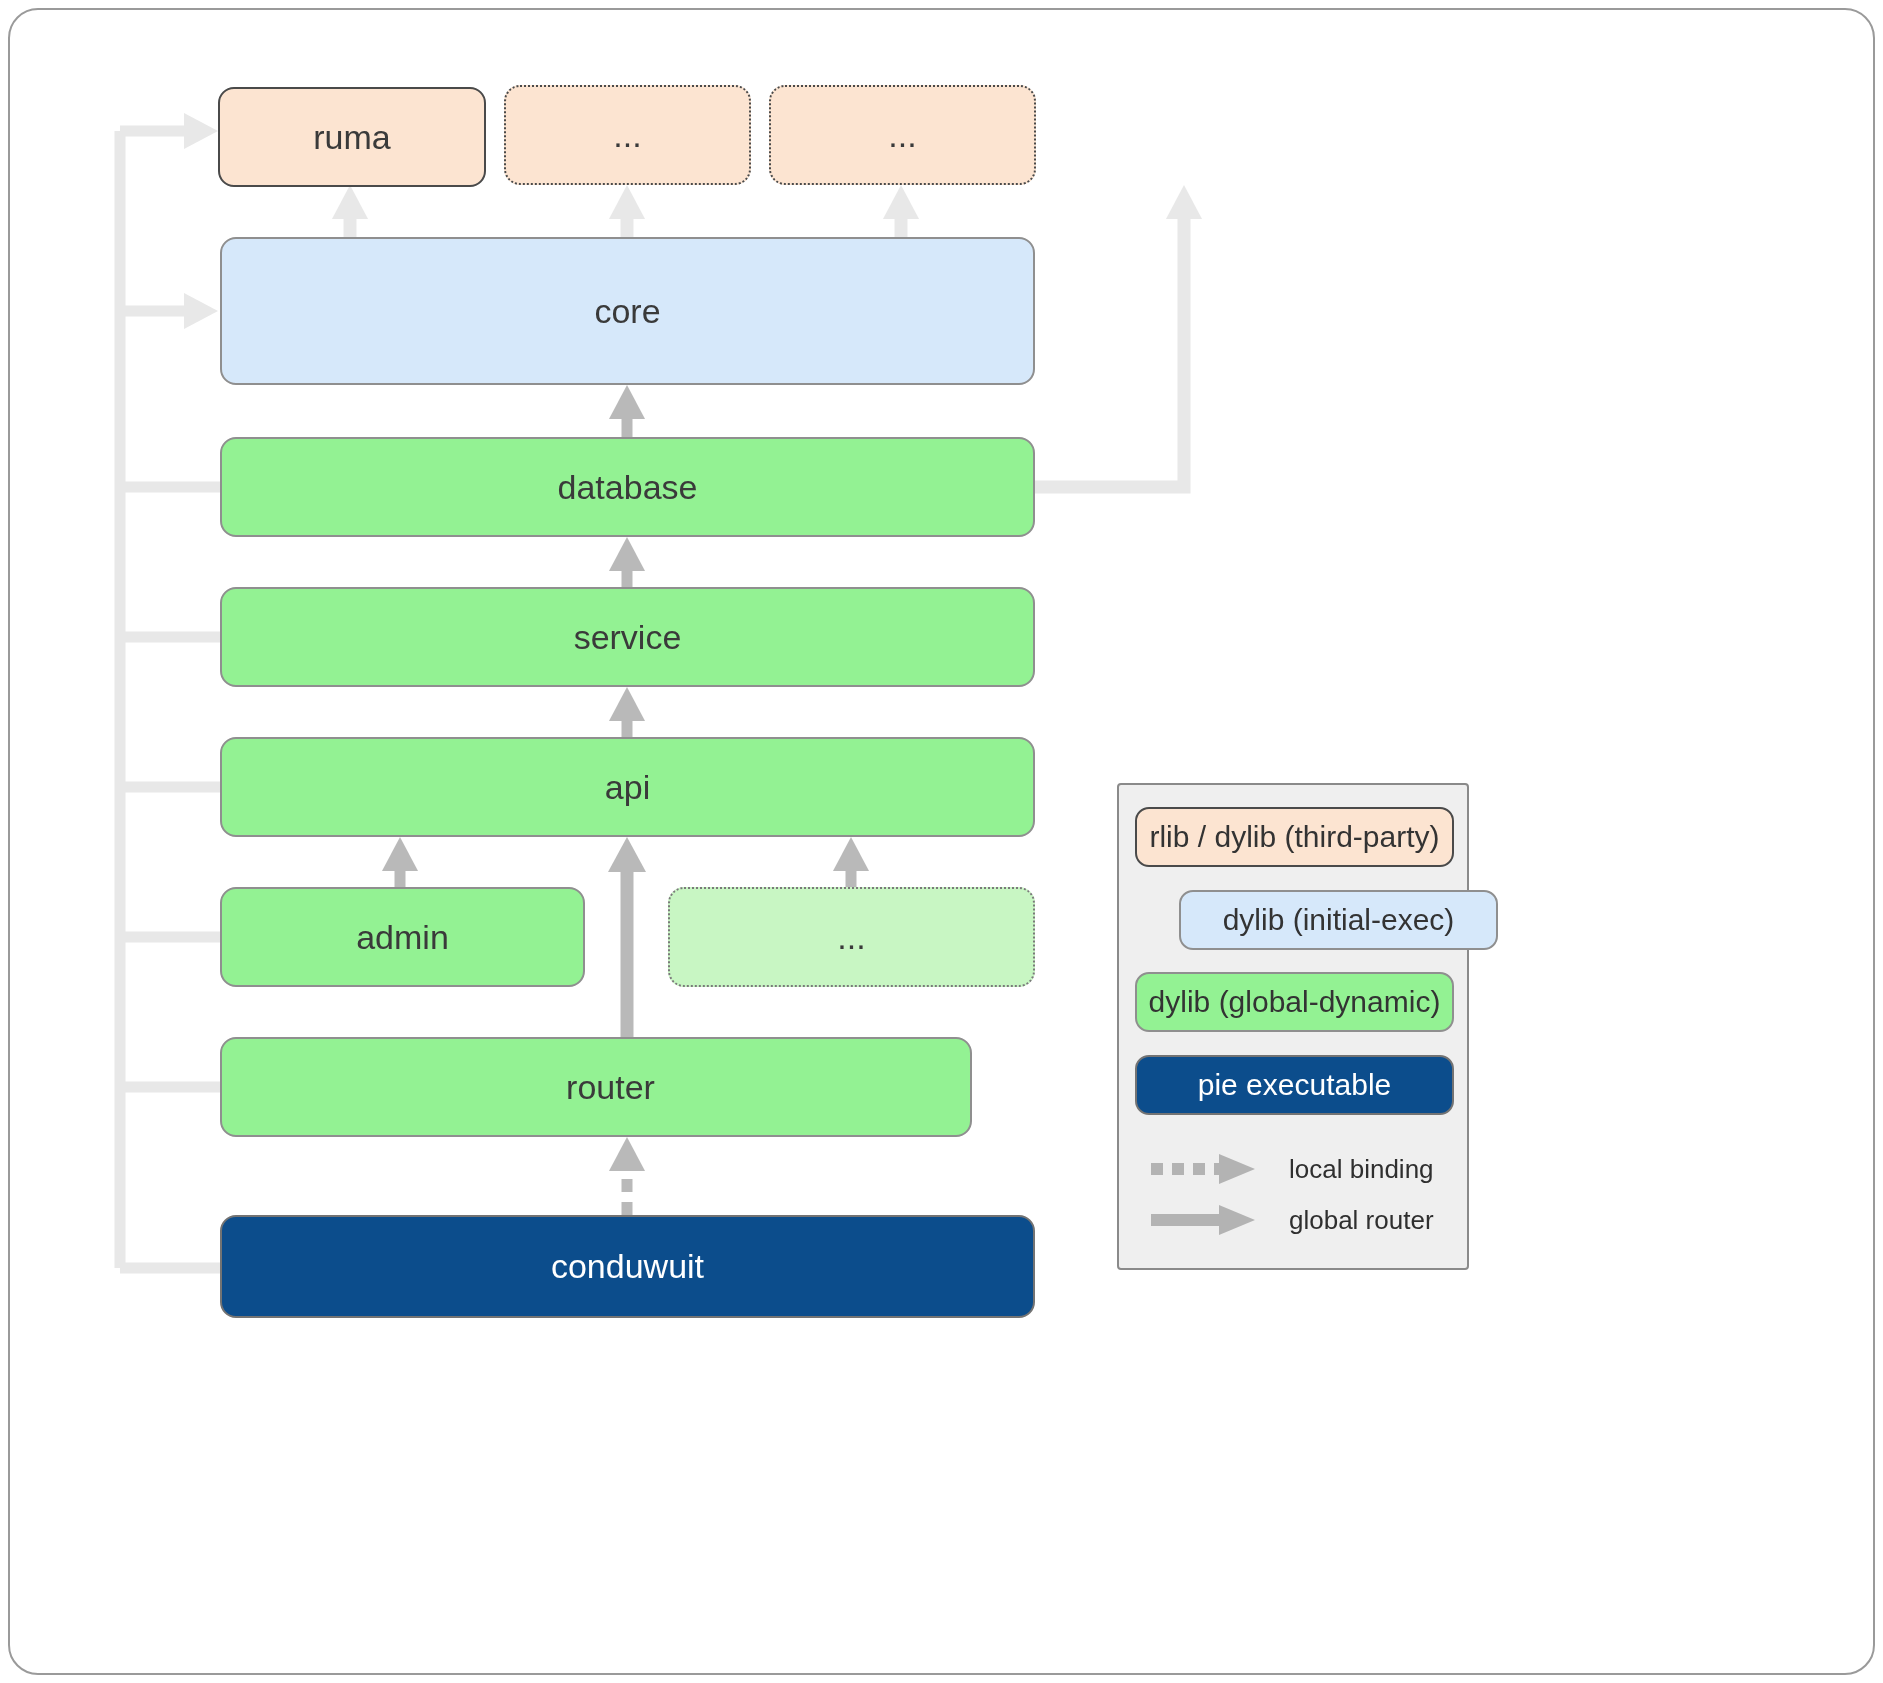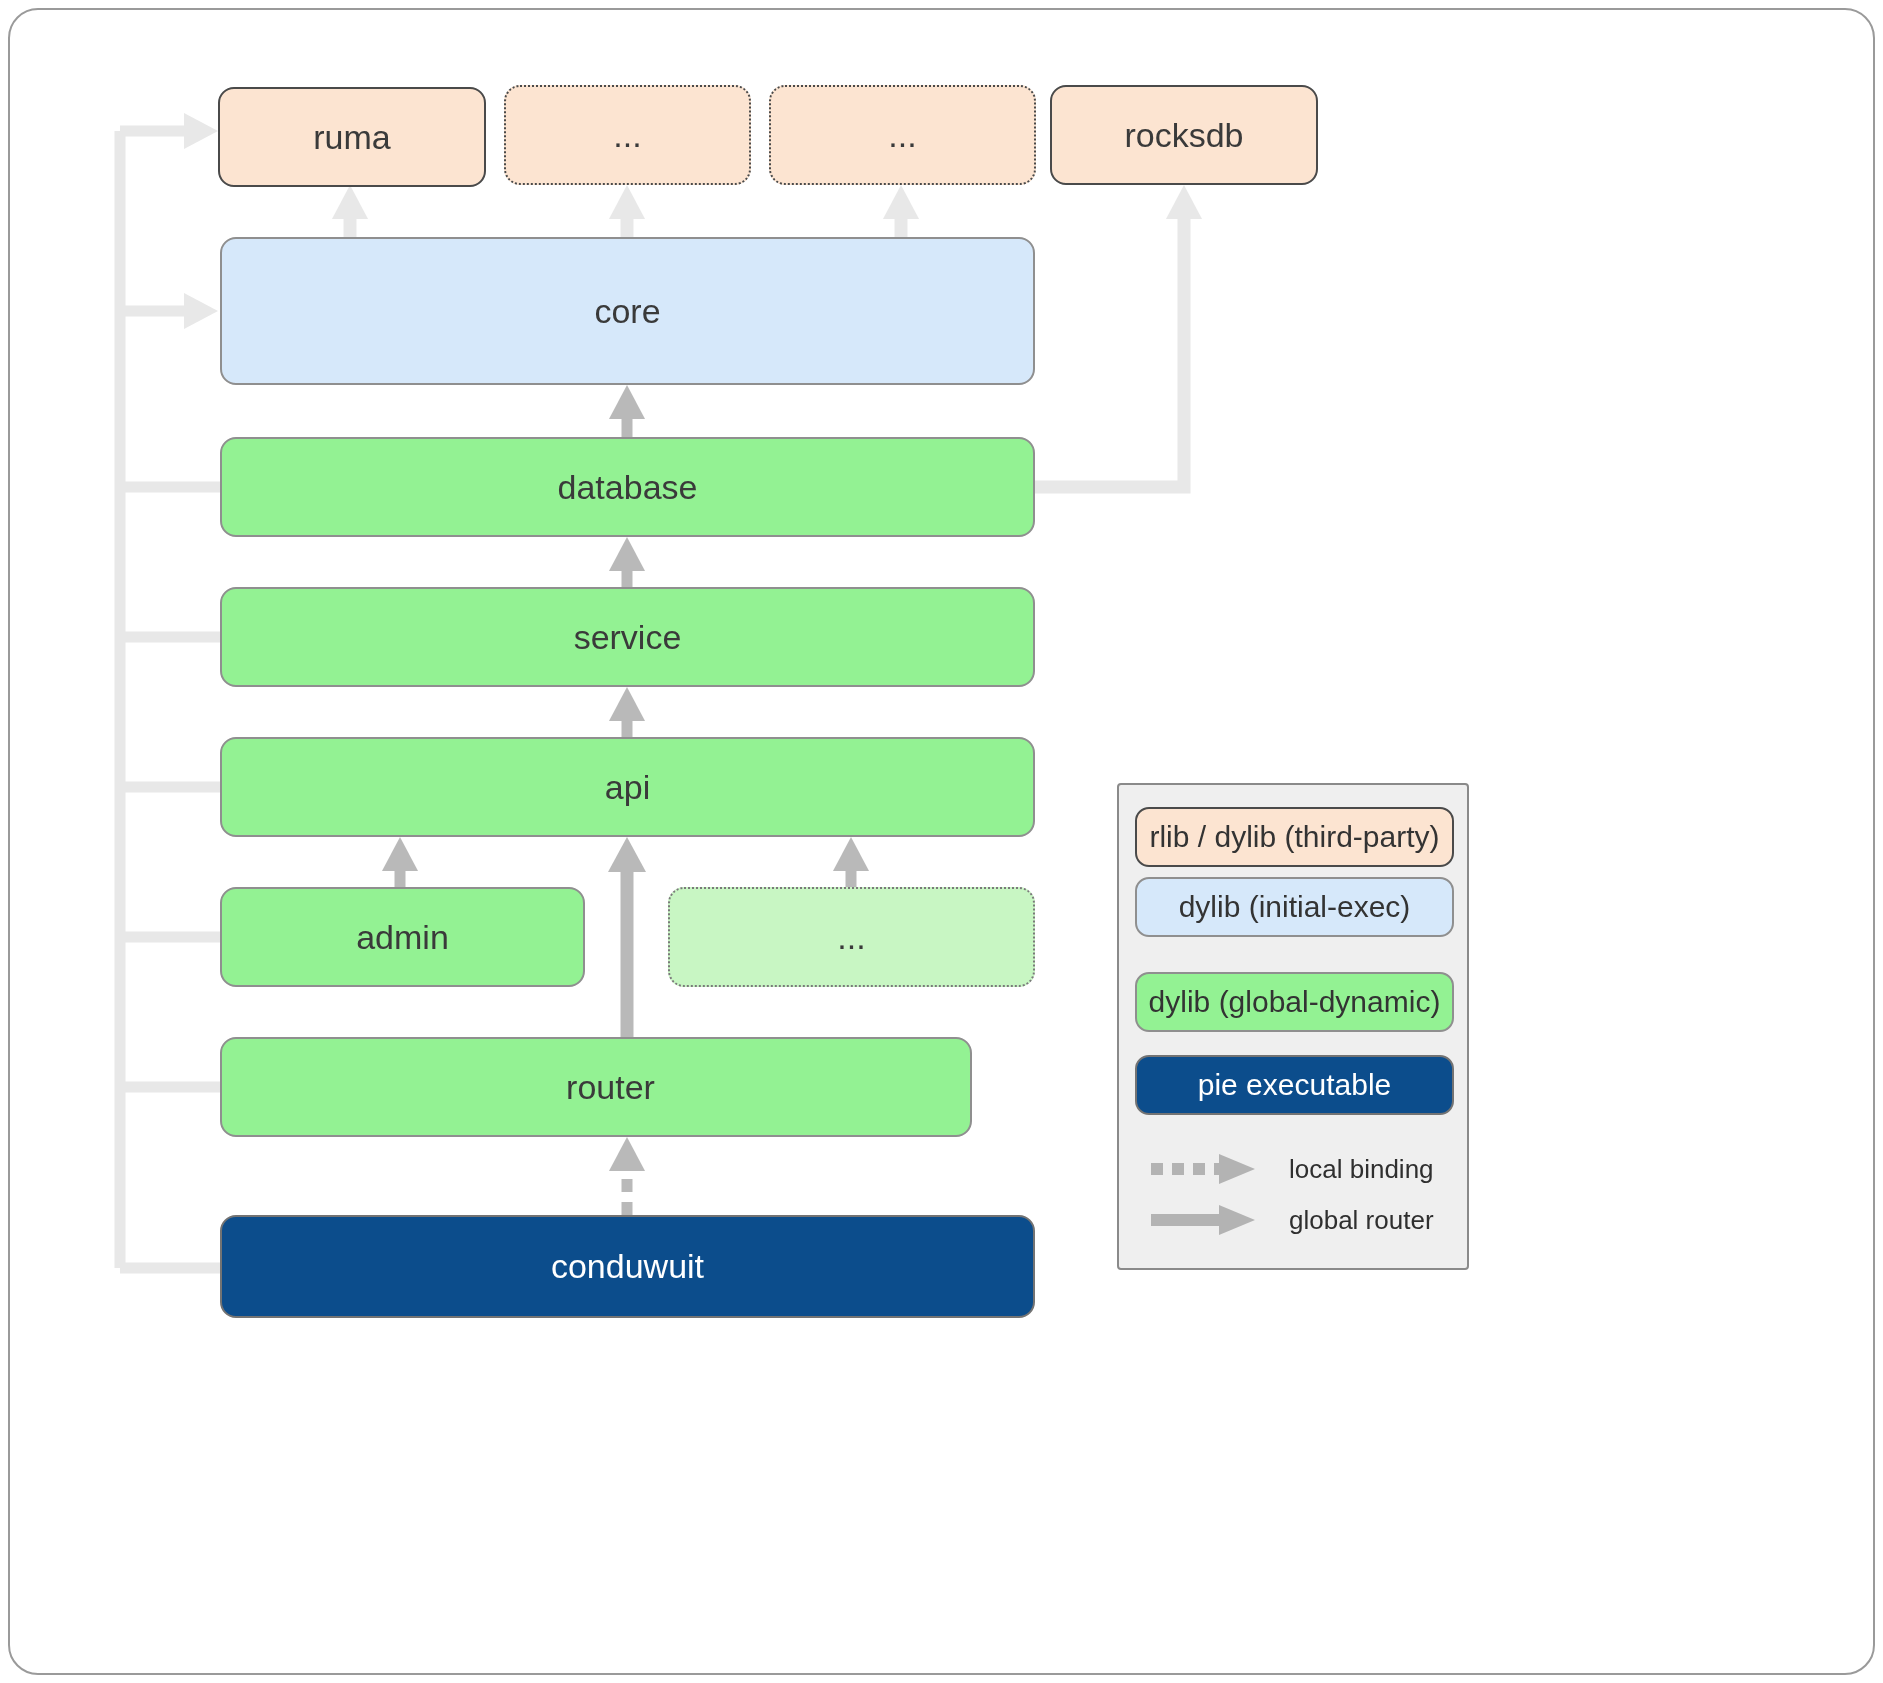--- a/index.html
+++ b/index.html
@@ -34,21 +34,21 @@
     background:#efefef;border:2px solid #8a8a8a;border-radius:4px;
     box-sizing:border-box;
   }
   .legend .swatch{
     position:absolute;left:16px;width:319px;height:60px;
     display:flex;align-items:center;justify-content:center;
     border-radius:14px;font-size:30px;color:#333333;
     box-sizing:border-box;
   }
   .legend .sw-0{top:22px;}
-  .legend .sw-1{top:92px;}
+  .legend .sw-1{top:105px;margin-left:44px;}
   .legend .sw-2{top:187px;}
   .legend .sw-3{top:270px;color:#ffffff;}
   .legend-row{
     position:absolute;left:30px;display:flex;align-items:center;gap:30px;
     height:40px;
   }
   .legend-row.local{top:364px;}
   .legend-row.global{top:415px;}
   .legend-row .lbl{font-size:26px;color:#2f2f2f;white-space:nowrap;}
 </style>
@@ -125,23 +125,20 @@
 
   <div class="node third" style="left:218px;top:87px;width:268px;height:100px;">
     <span>ruma</span>
   </div>
   <div class="node third-dotted" style="left:504px;top:85px;width:247px;height:100px;">
     <span>...</span>
   </div>
   <div class="node third-dotted" style="left:769px;top:85px;width:267px;height:100px;">
     <span>...</span>
   </div>
-  <div class="node third" style="left:1050px;top:85px;width:268px;height:100px;">
-    <span>rocksdb</span>
-  </div>
 
   <div class="node blue" style="left:220px;top:237px;width:815px;height:148px;">
     <span>core</span>
   </div>
 
   <div class="node green" style="left:220px;top:437px;width:815px;height:100px;">
     <span>database</span>
   </div>
   <div class="node green" style="left:220px;top:587px;width:815px;height:100px;">
     <span>service</span>

